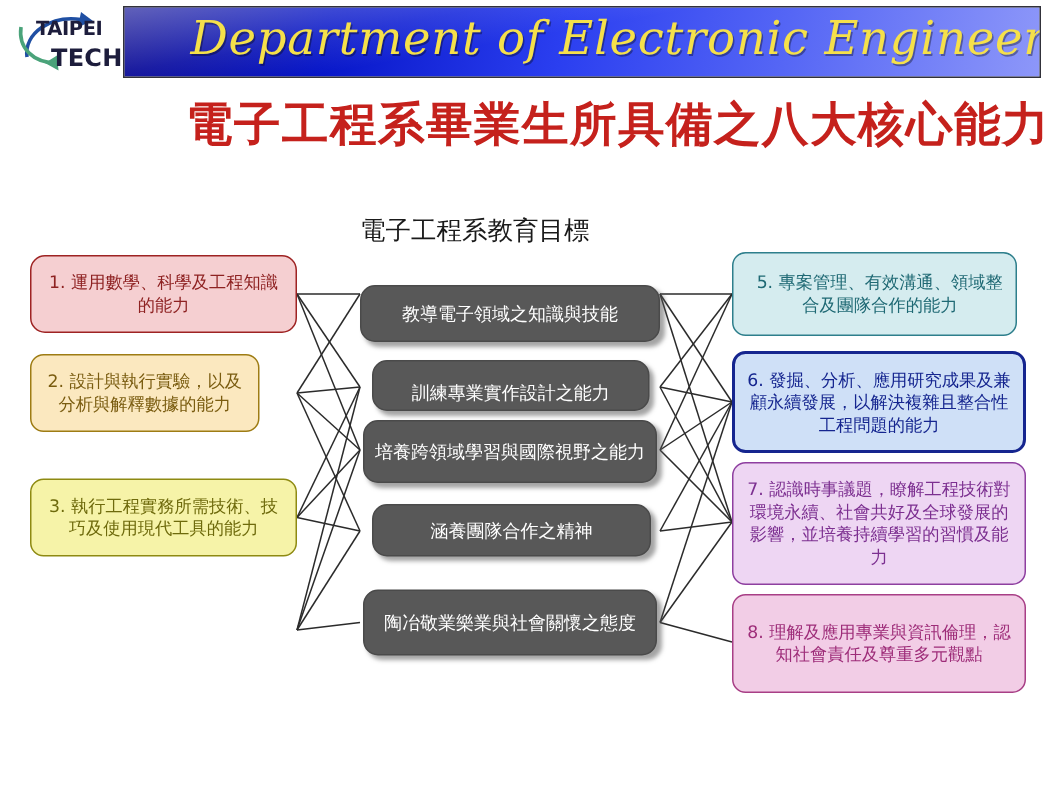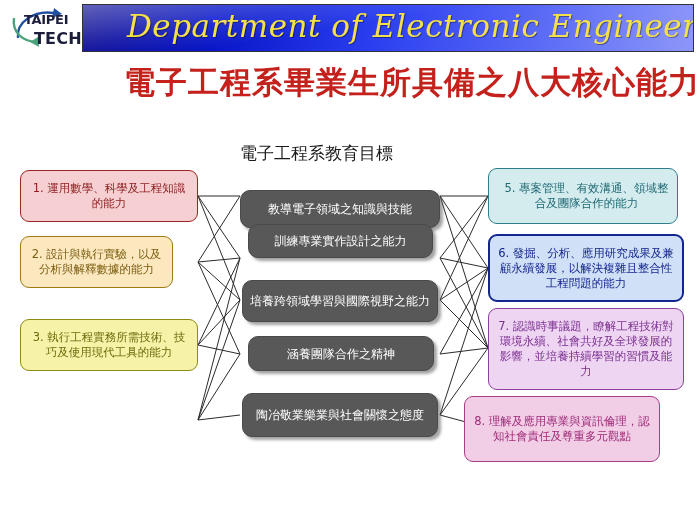--- a/index.html
+++ b/index.html
@@ -169,49 +169,49 @@
       <line x1="440" y1="415" x2="488" y2="348"></line>
       <line x1="440" y1="415" x2="488" y2="428"></line>
     </g>
   </svg>
 
   <div class="sub-title">電子工程系教育目標</div>
 
   <div class="box goal" style="left:240px;top:190px;width:200px;height:38px;">
     <span class="txt">教導電子領域之知識與技能</span>
   </div>
-  <div class="box goal" style="left:248px;top:224px;width:185px;height:34px;">
+  <div class="box goal" style="left:248px;top:240px;width:185px;height:34px;align-items:flex-end;">
     <span class="txt">訓練專業實作設計之能力</span>
   </div>
   <div class="box goal" style="left:248px;top:336px;width:186px;height:35px;">
     <span class="txt">涵養團隊合作之精神</span>
   </div>
   <div class="box goal" style="left:242px;top:280px;width:196px;height:42px;">
     <span class="txt">培養跨領域學習與國際視野之能力</span>
   </div>
   <div class="box goal" style="left:242px;top:393px;width:196px;height:44px;">
     <span class="txt">陶冶敬業樂業與社會關懷之態度</span>
   </div>
 
-  <div class="box cap c1" style="left:20px;top:170px;width:178px;height:52px;">
+  <div class="box cap c1" style="left:20px;top:170px;width:178px;height:52px;border-radius:10px;">
     <span class="txt">1.  運用數學、科學及工程知識的能力</span>
   </div>
   <div class="box cap c2" style="left:20px;top:236px;width:153px;height:52px;">
     <span class="txt">2.  設計與執行實驗，以及分析與解釋數據的能力</span>
   </div>
   <div class="box cap c3" style="left:20px;top:319px;width:178px;height:52px;">
     <span class="txt">3.  執行工程實務所需技術、技巧及使用現代工具的能力</span>
   </div>
 
   <div class="box cap c5" style="left:488px;top:168px;width:190px;height:56px;padding-left:13px;">
     <span class="txt">5.  專案管理、有效溝通、領域整合及團隊合作的能力</span>
   </div>
   <div class="box cap c6" style="left:488px;top:234px;width:196px;height:68px;">
     <span class="txt">6.  發掘、分析、應用研究成果及兼顧永續發展，以解決複雜且整合性工程問題的能力</span>
   </div>
   <div class="box cap c7" style="left:488px;top:308px;width:196px;height:82px;">
     <span class="txt">7.  認識時事議題，瞭解工程技術對環境永續、社會共好及全球發展的影響，並培養持續學習的習慣及能力</span>
   </div>
-  <div class="box cap c8" style="left:464px;top:396px;width:196px;height:66px;">
+  <div class="box cap c8" style="left:488px;top:396px;width:196px;height:66px;">
     <span class="txt">8.  理解及應用專業與資訊倫理，認知社會責任及尊重多元觀點</span>
   </div>
 
 </div>
 
 </body></html>

